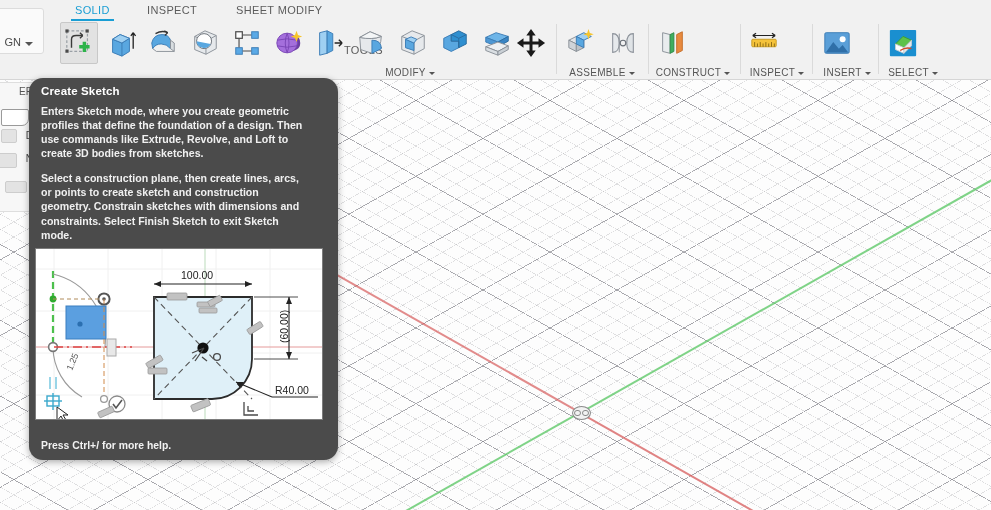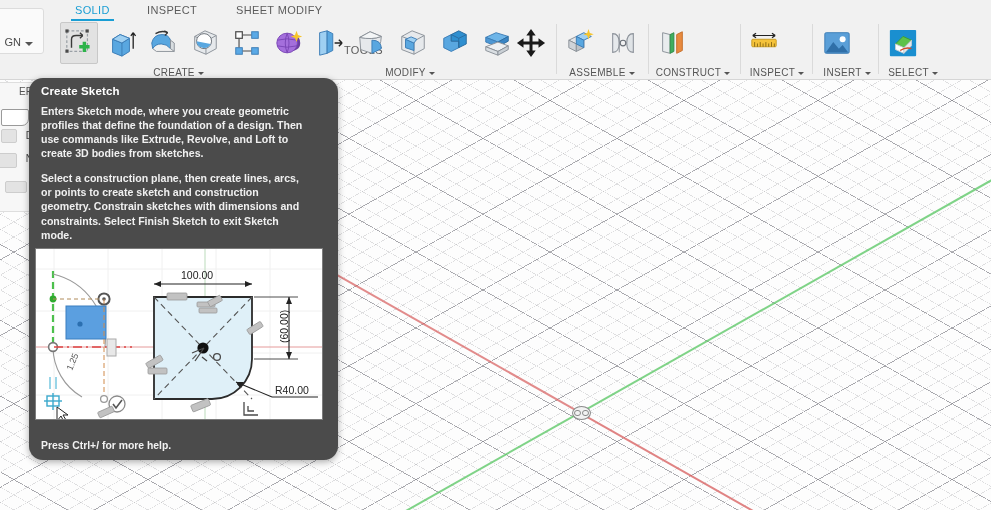--- a/index.html
+++ b/index.html
@@ -249,21 +249,20 @@
                 <svg width="30" height="30" viewBox="0 0 32 32">
                   <path d="M22 24 Q28 22 28 16 Q28 10 23 8 L18 24 Z" fill="#6b3fa0"></path>
                   <ellipse cx="14" cy="16" rx="11" ry="10.5" fill="#a46fdc" stroke="#7a45b5" stroke-width="1"></ellipse>
                   <path d="M3.4 13 Q14 10 24.6 13 M3.4 19 Q14 22 24.6 19" fill="none" stroke="#7a45b5" stroke-width="1"></path>
                   <path d="M14 5.5 Q10 16 14 26.5 M14 5.5 Q18 16 14 26.5" fill="none" stroke="#7a45b5" stroke-width="1"></path>
                   <path d="M24 3 L25.6 7.4 L30 9 L25.6 10.6 L24 15 L22.4 10.6 L18 9 L22.4 7.4 Z" fill="#f7c52b"></path>
                 </svg>
               </span>
             </div>
           </div>
-          <div class="plabel"><span>CREATE</span><span class="caret"></span></div>
         </div>
         <div class="panel" style="left: 310px; width: 200px;">
           <div class="icons">
             <div class="ibtn" title="Press Pull">
               <span>
                 <svg width="30" height="30" viewBox="0 0 32 32">
                   <path d="M6 5 L14 3 L14 27 L6 29 Z" fill="#9fd0f2" stroke="#3b7cb5" stroke-width="1"></path>
                   <path d="M14 3 L20 6 L20 24 L14 27 Z" fill="#59a7e0" stroke="#3b7cb5" stroke-width="1"></path>
                   <path d="M22 16 L30 16 M30 16 L26.5 12.5 M30 16 L26.5 19.5" fill="none" stroke="#222" stroke-width="1.5"></path>
                 </svg>

